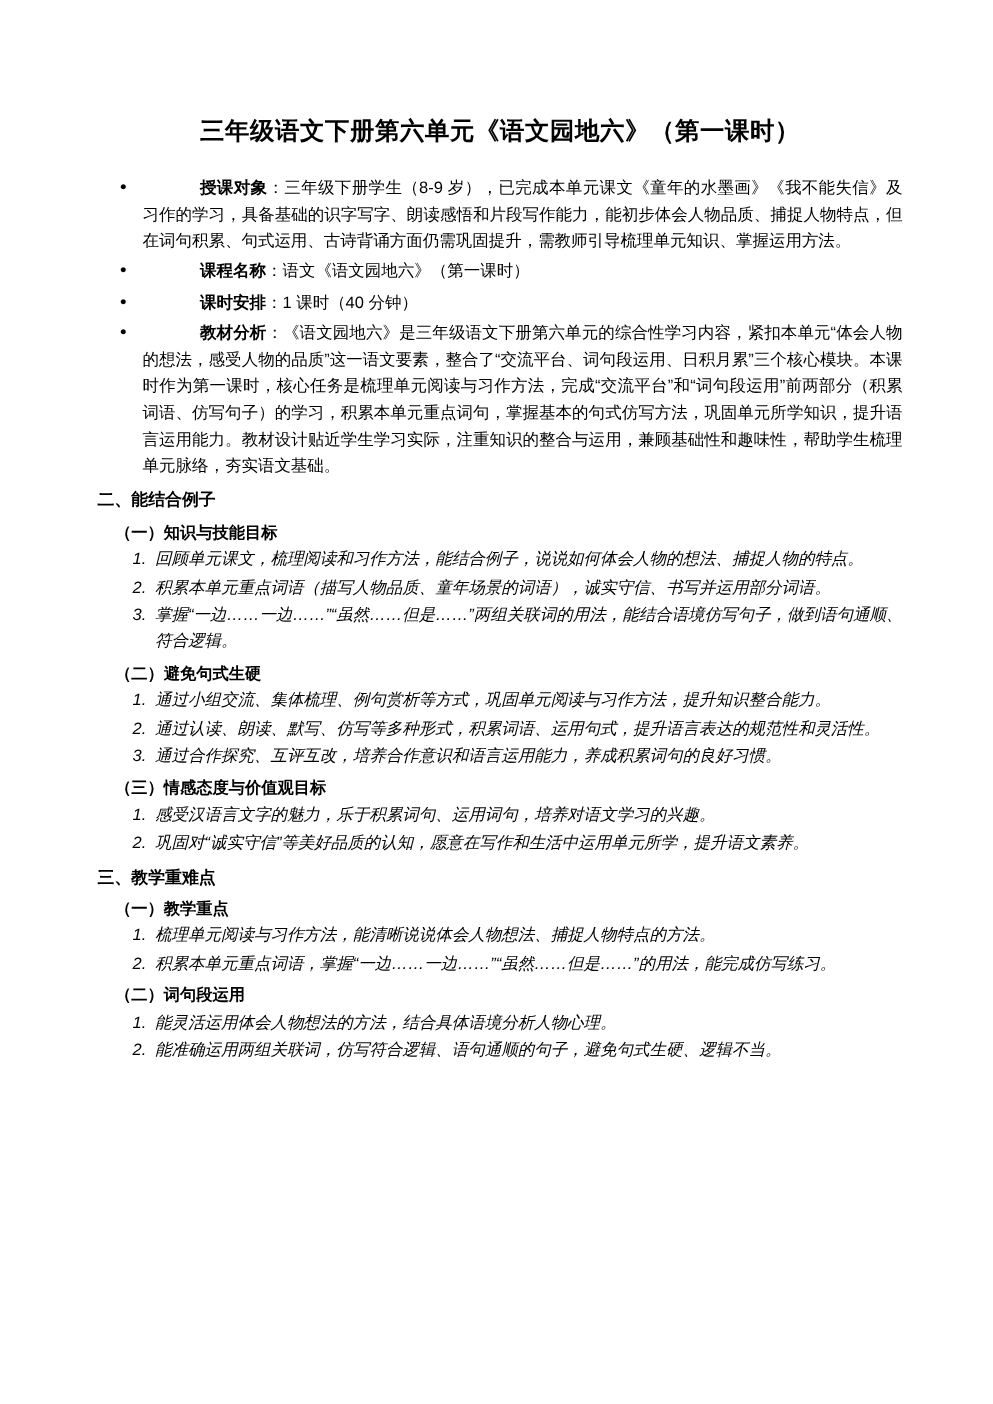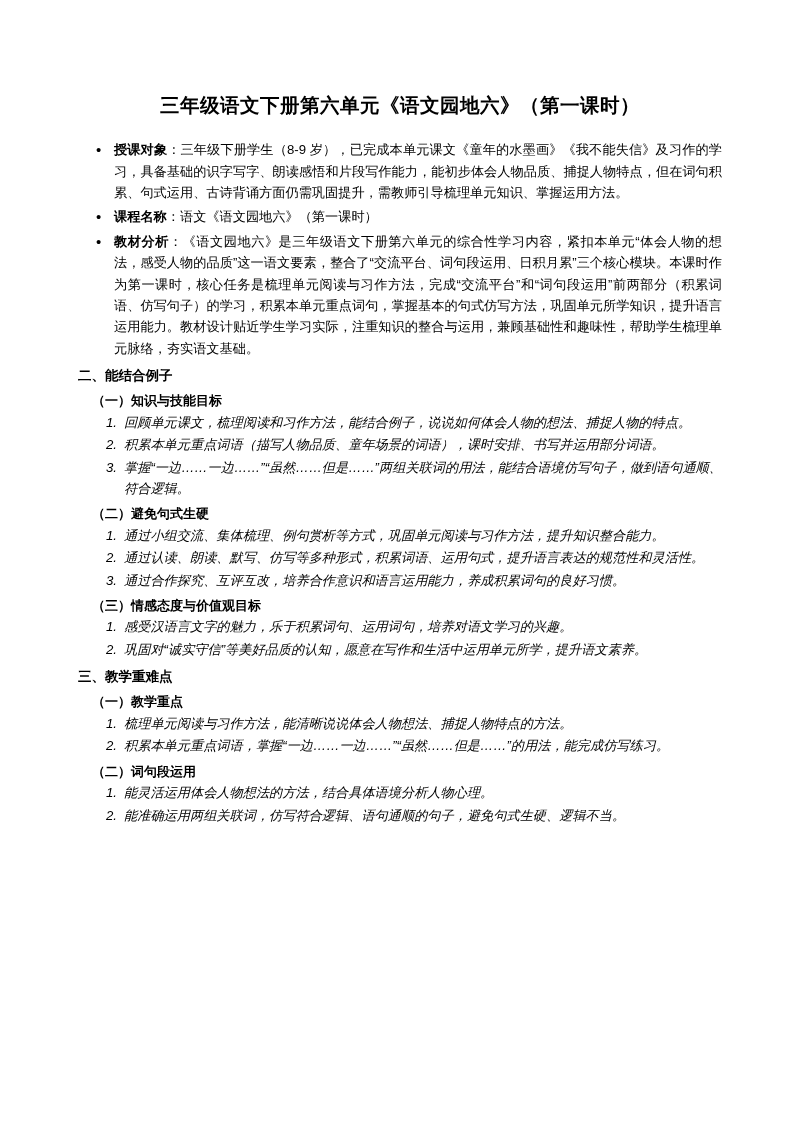--- a/index.html
+++ b/index.html
@@ -56,20 +56,21 @@
   ul.bullets > li::before {
     content: "\2022";
     position: absolute;
     left: 18px;
     top: -1px;
     font-size: 15px;
     line-height: 1.62;
   }
   .lbl {
     font-weight: bold;
+    margin-left: 46px;
   }
   ol.nums {
     list-style: none;
     margin: 1px 0 0 0;
     padding: 0;
     counter-reset: item;
     font-style: italic;
   }
   ol.nums > li {
     position: relative;
@@ -101,32 +102,35 @@
 
   <div class="sec">
     <ul class="bullets">
       <li>
         <span class="lbl">授课对象</span><span>：三年级下册学生（8-9 岁），已完成本单元课文《童年的水墨画》《我不能失信》及习作的学习，具备基础的识字写字、朗读感悟和片段写作能力，能初步体会人物品质、捕捉人物特点，但在词句积累、句式运用、古诗背诵方面仍需巩固提升，需教师引导梳理单元知识、掌握运用方法。</span>
       </li>
       <li>
         <span class="lbl">课程名称</span><span>：语文《语文园地六》（第一课时）</span>
       </li>
       <li>
+        <span class="lbl">课时安排</span><span>：1 课时（40 分钟）</span>
+      </li>
+      <li>
         <span class="lbl">教材分析</span><span>：《语文园地六》是三年级语文下册第六单元的综合性学习内容，紧扣本单元“体会人物的想法，感受人物的品质”这一语文要素，整合了“交流平台、词句段运用、日积月累”三个核心模块。本课时作为第一课时，核心任务是梳理单元阅读与习作方法，完成“交流平台”和“词句段运用”前两部分（积累词语、仿写句子）的学习，积累本单元重点词句，掌握基本的句式仿写方法，巩固单元所学知识，提升语言运用能力。教材设计贴近学生学习实际，注重知识的整合与运用，兼顾基础性和趣味性，帮助学生梳理单元脉络，夯实语文基础。</span>
       </li>
     </ul>
   </div>
 
   <div class="sec">
     <div class="h1">二、能结合例子</div>
 
     <div class="h2">（一）知识与技能目标</div>
     <ol class="nums">
       <li>回顾单元课文，梳理阅读和习作方法，能结合例子，说说如何体会人物的想法、捕捉人物的特点。</li>
-      <li>积累本单元重点词语（描写人物品质、童年场景的词语），课时安排、书写并运用部分词语。</li>
+      <li>积累本单元重点词语（描写人物品质、童年场景的词语），诚实守信、书写并运用部分词语。</li>
       <li>掌握“一边……一边……”“虽然……但是……”两组关联词的用法，能结合语境仿写句子，做到语句通顺、符合逻辑。</li>
     </ol>
 
     <div class="h2">（二）避免句式生硬</div>
     <ol class="nums">
       <li>通过小组交流、集体梳理、例句赏析等方式，巩固单元阅读与习作方法，提升知识整合能力。</li>
       <li>通过认读、朗读、默写、仿写等多种形式，积累词语、运用句式，提升语言表达的规范性和灵活性。</li>
       <li>通过合作探究、互评互改，培养合作意识和语言运用能力，养成积累词句的良好习惯。</li>
     </ol>
 

